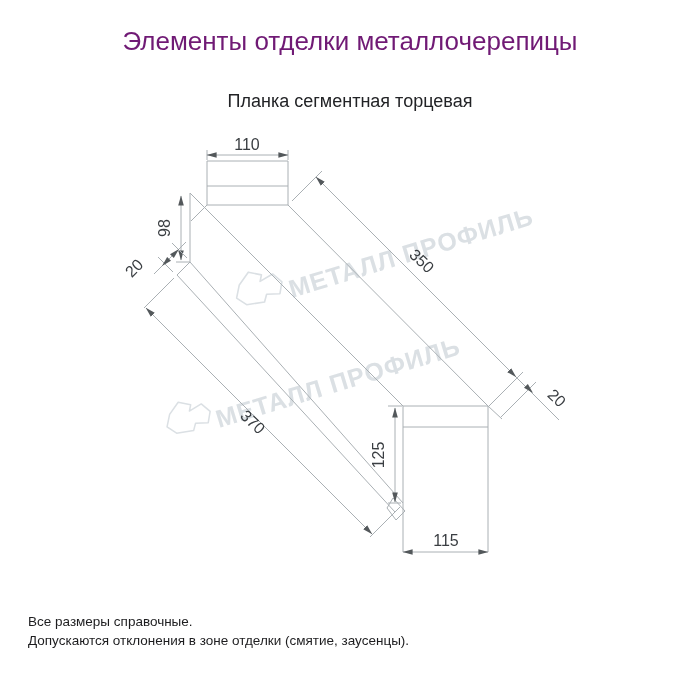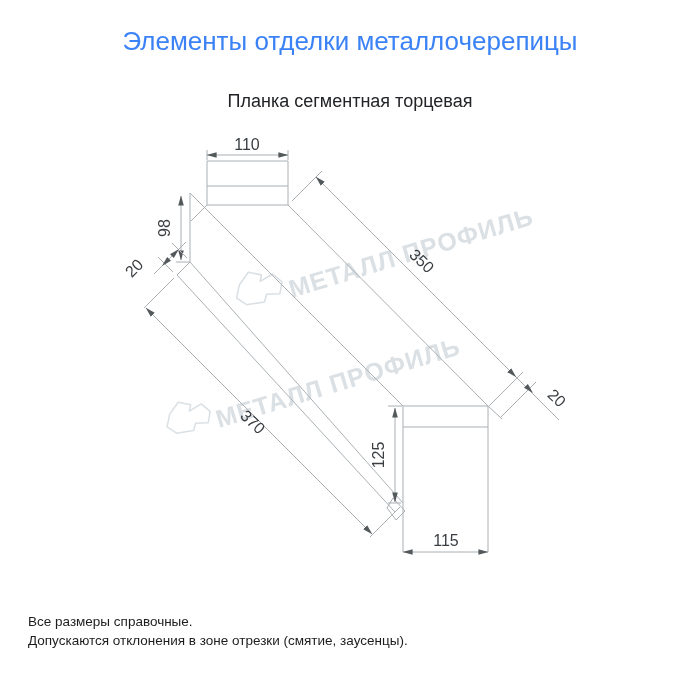--- a/index.html
+++ b/index.html
@@ -2,21 +2,21 @@
 <html><head>
 <meta charset="utf-8">
 <style>
   html,body{margin:0;padding:0;background:#ffffff;}
   .canvas{
     position:relative;width:700px;height:700px;background:#ffffff;
     font-family:"Liberation Sans", sans-serif;overflow:hidden;
   }
   .page-title{
     position:absolute;left:0;right:0;top:26px;text-align:center;
-    font-size:26px;color:#3b82f6;letter-spacing:0;
+    font-size:26px;color:#701a75;letter-spacing:0;
   }
   .subtitle{
     position:absolute;left:0;right:0;top:92px;text-align:center;
     font-size:18px;line-height:19px;color:#222326;
   }
   .footer{
     position:absolute;left:28px;top:612px;
     font-size:13.5px;line-height:19px;color:#1d1d1f;
   }
   svg.drawing{position:absolute;left:0;top:0;}
@@ -119,16 +119,16 @@
       <text class="dimtxt" transform="rotate(43 418 265)" x="418" y="265">350</text>
       <text class="dimtxt" transform="rotate(43 553 402)" x="553" y="402">20</text>
       <text class="dimtxt" transform="rotate(43 249 426)" x="249" y="426">370</text>
       <text class="dimtxt" transform="rotate(-90 384 455)" x="384" y="455">125</text>
       <text class="dimtxt" x="446" y="546">115</text>
     </g>
   </svg>
 
   <div class="footer">
     <div>Все размеры справочные.</div>
-    <div>Допускаются отклонения в зоне отрезки (смятие, заусенцы).</div>
+    <div>Допускаются отклонения в зоне отделки (смятие, заусенцы).</div>
   </div>
 
 </div>
 
 </body></html>

